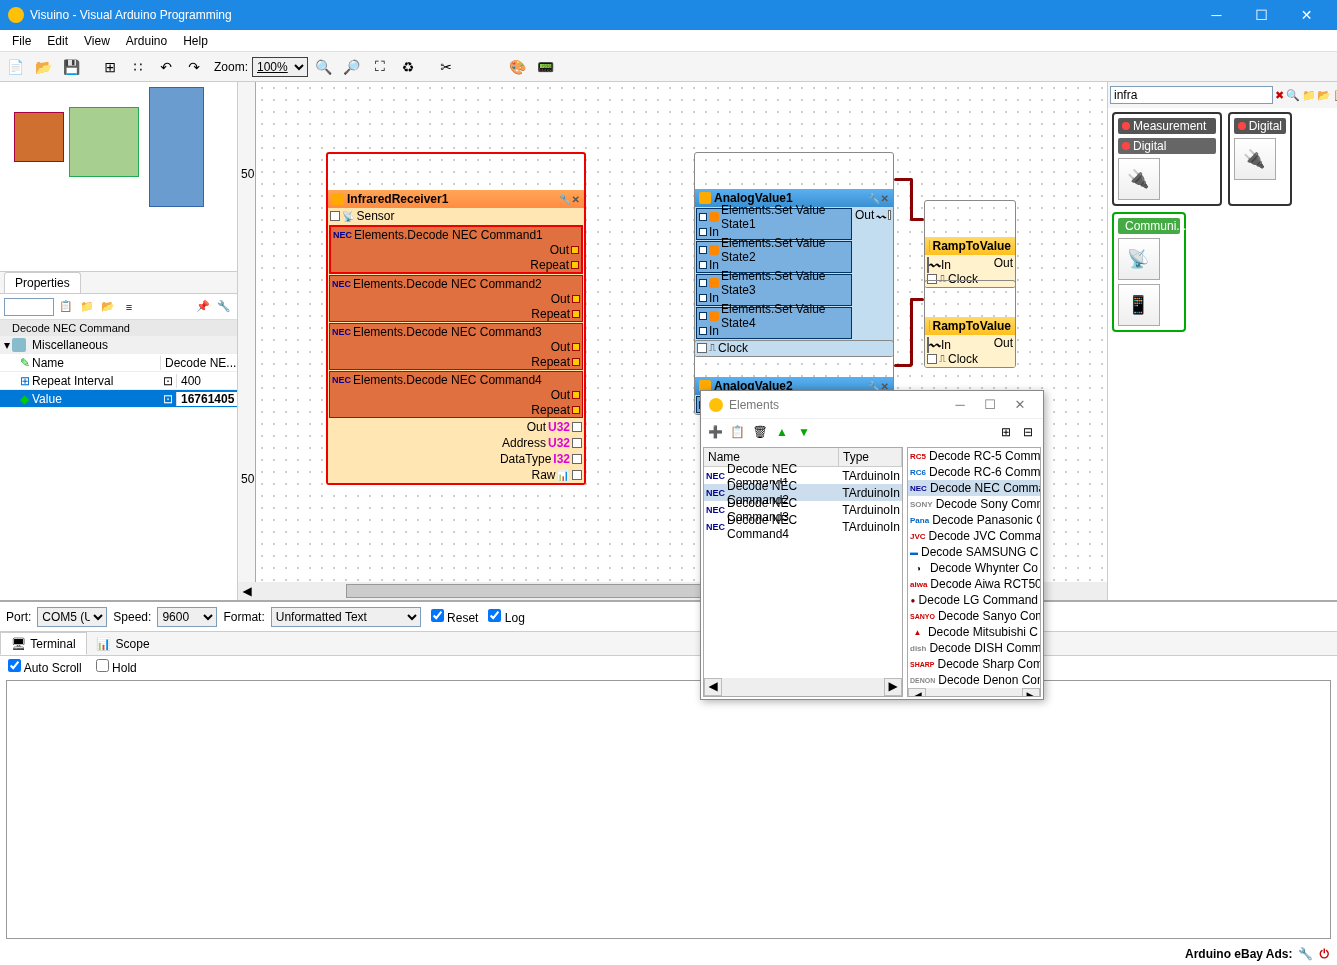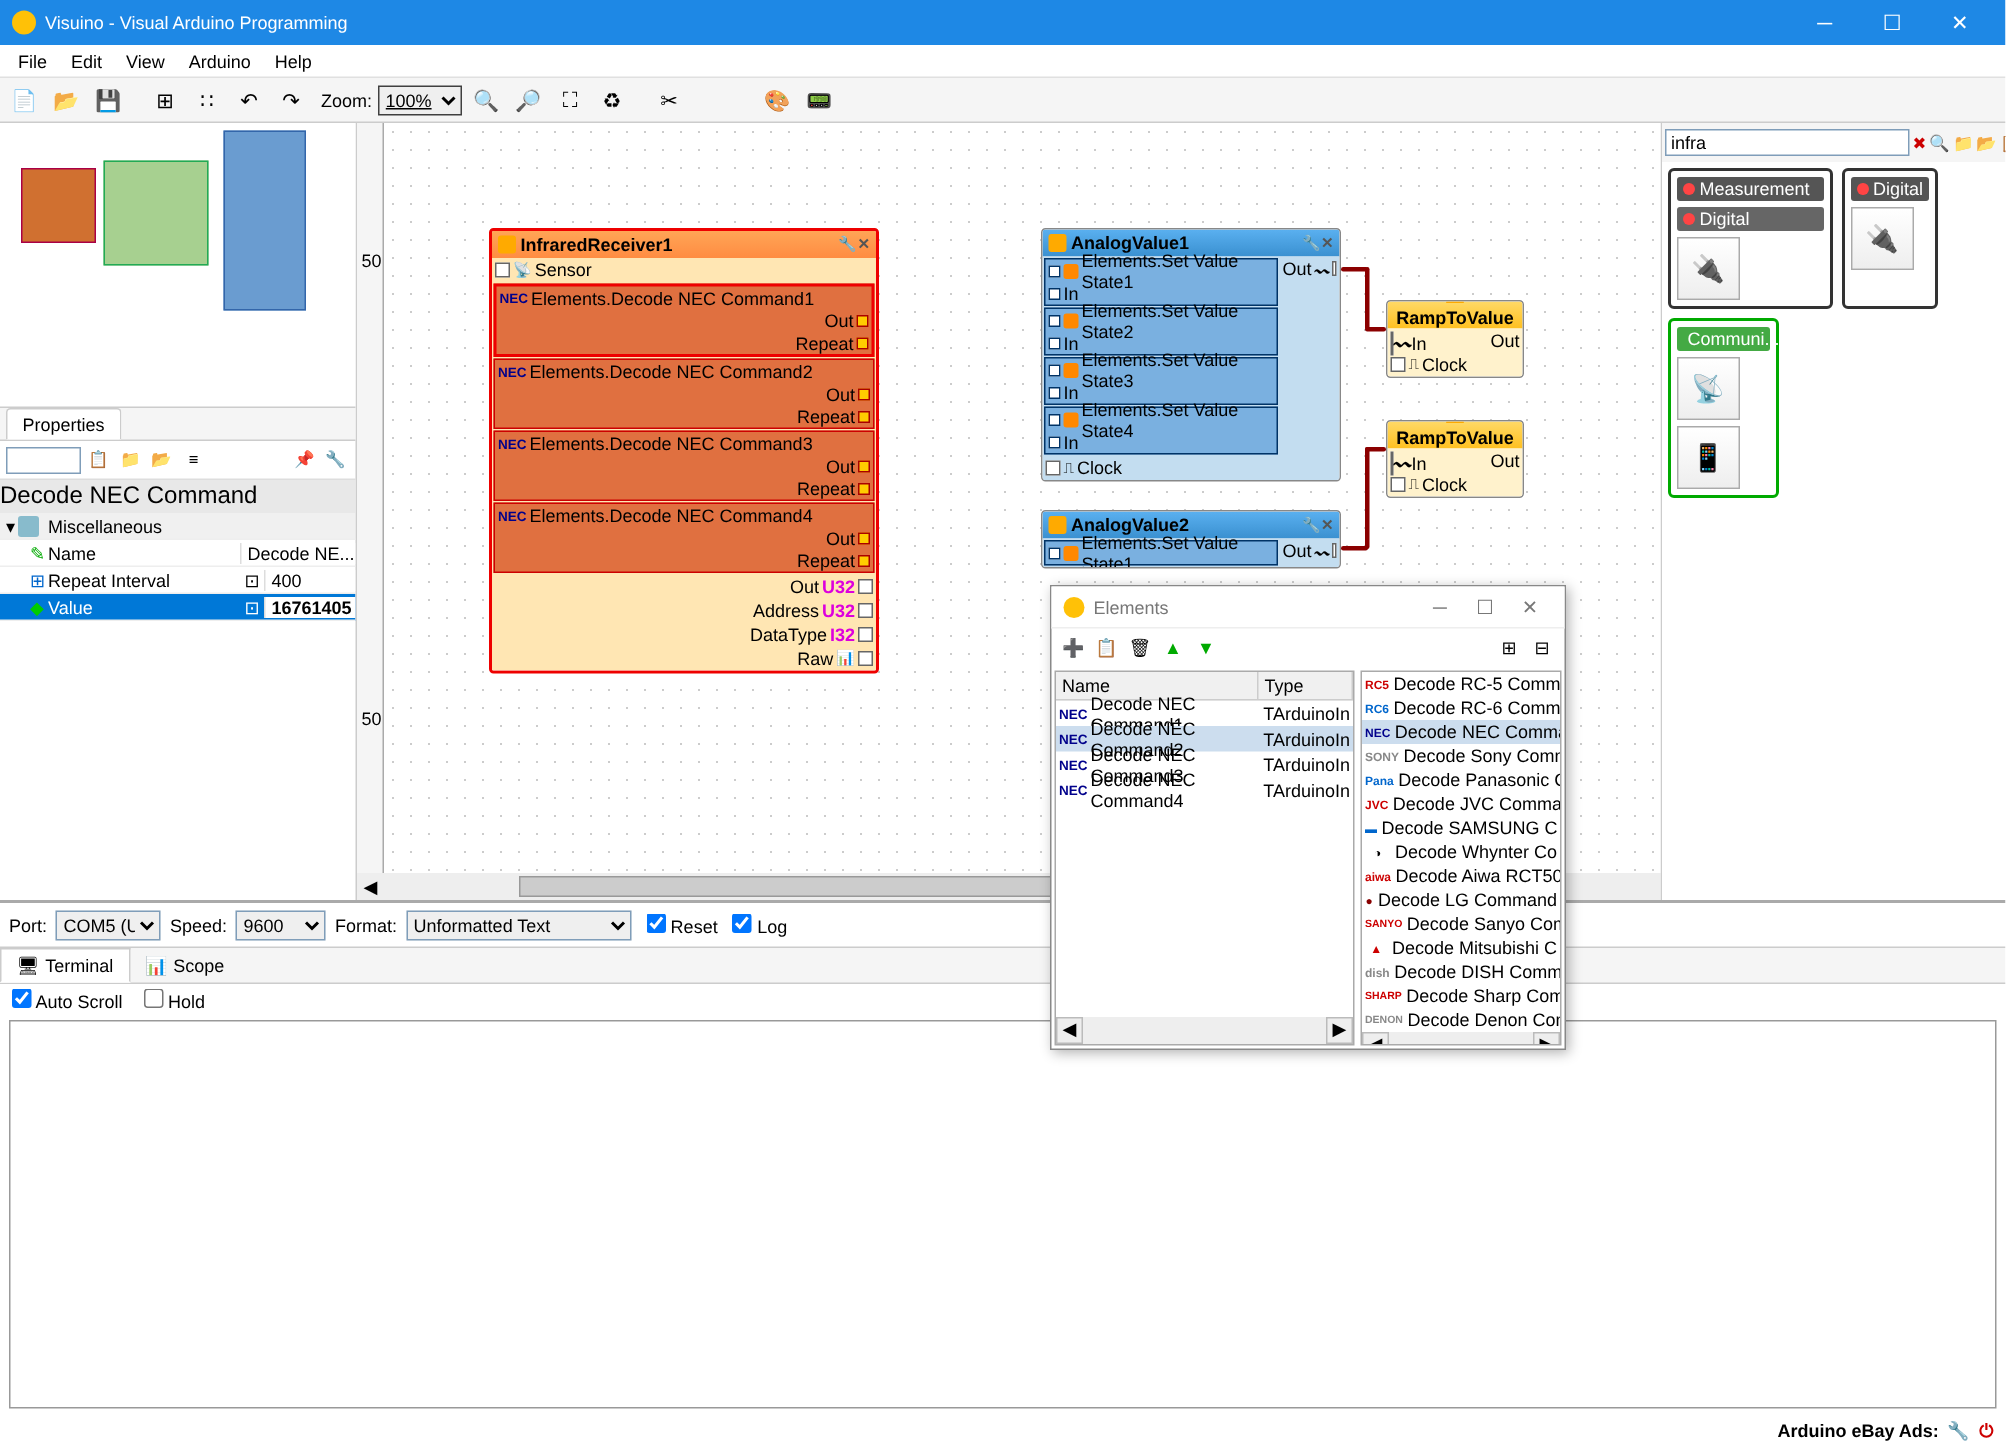--- a/index.html
+++ b/index.html
@@ -31,21 +31,21 @@
 .mm-box1 { position:absolute; left:0; top:0; width:50px; height:50px; background:#d07030; border:1px solid #a04; }
 .mm-box2 { position:absolute; left:55px; top:-5px; width:70px; height:70px; background:#a7d090; border:1px solid #2a5;}
 .mm-box3 { position:absolute; left:135px; top:-25px; width:55px; height:120px; background:#6a9cd0; border:1px solid #36a;}
 
 .prop-panel { flex: 1; display: flex; flex-direction: column; }
 .prop-tab { height: 22px; display: flex; border-bottom: 1px solid #ccc; background: #f5f5f5; }
 .prop-tab .tab { padding: 3px 10px; background: #fff; border: 1px solid #ccc; border-bottom: none; border-radius: 3px 3px 0 0; margin-left: 4px; cursor: pointer;}
 .prop-toolbar { height: 26px; display: flex; align-items: center; padding: 2px 4px; gap: 3px; border-bottom: 1px solid #ddd; }
 .prop-toolbar input { width: 50px; height: 18px; border: 1px solid #7f9db9; }
 .prop-toolbar .ptb { width: 18px; height: 18px; display:inline-flex; align-items:center; justify-content:center; cursor:pointer; font-size:11px;}
-.prop-title { padding: 2px 0; background: #e8e8e8; font-size: 16px; }
+.prop-title { padding: 2px 12px; background: #e8e8e8; font-size: 11px; }
 .prop-tree { flex: 1; overflow: auto; }
 .prop-row { display: flex; height: 18px; align-items: center; border-bottom: 1px solid #eee; }
 .prop-row.group { background: #f0f0f0; }
 .prop-row.selected { background: #0078d7; color: #fff; }
 .prop-row .tree-indent { width: 30px; display: flex; align-items: center; padding-left: 4px; gap:2px;}
 .prop-row .tree-icon { width: 14px; height:14px; display:inline-block; background:#8bc; border-radius:2px;}
 .prop-row .pname { width: 130px; padding-left: 2px; }
 .prop-row .pval { flex: 1; padding-left: 4px; background:#fff; color:#000; border-left:1px solid #ddd;}
 .prop-row.selected .pval { background:#fff; color:#000; }
 .prop-row .pextra { width:16px; text-align:center; }
@@ -57,26 +57,26 @@
 .canvas-wrap { flex: 1; display: flex; position: relative; }
 .ruler-v { width: 18px; background: #f5f5f5; border-right: 1px solid #aaa; position: relative; font-size:10px;}
 .ruler-v span { position:absolute; left:3px; }
 .canvas { flex: 1; background: #fff; position: relative; overflow: hidden; background-image: radial-gradient(#ccc 1px, transparent 1px); background-size: 12px 12px; }
 .canvas-scroll-h { height:18px; background:#eee; display:flex; align-items:center;}
 .canvas-scroll-h .thumb { margin-left:90px; width:460px; height:14px; background:#ccc; border:1px solid #999;}
 
 
 .block { position: absolute; border: 1px solid #888; border-radius: 3px; overflow: hidden; }
 .block.selected { border: 2px solid #e00; }
-.block-header { height: 18px; display: flex; align-items: center; padding: 0 4px; color: #000; font-weight: bold; gap:3px;}
+.block-header { height: 18px; display: flex; align-items: center; padding: 0 4px; color: #000; font-weight: bold; gap:3px;margin-top:36px;}
 .block-header .hdr-icon { width:12px; height:12px; display:inline-block; background:#fa0; border-radius:2px;}
 .block-header .hdr-tools { margin-left:auto; font-size:10px; color:#555;}
 .block.orange .block-header { background: linear-gradient(#ffa556,#ff8c42); }
 .block.blue .block-header { background: linear-gradient(#5ab0f0,#3a90d0); }
-.block.yellow .block-header { background: linear-gradient(#ffd966,#ffc020); flex-direction: column; }
+.block.yellow .block-header { background: linear-gradient(#ffd966,#ffc020); }
 .block-body { background: #ffe6b3; }
 .block.blue .block-body { background: #c3ddf0; }
 .block.yellow .block-body { background: #fff2cc; }
 .block-row { height: 16px; display: flex; align-items: center; font-size: 10px; padding: 0 2px; }
 .block-row .port { width:10px; height:10px; background:#fff; border:1px solid #666;}
 .block-row.right { justify-content: flex-end; gap:2px;}
 .block-row.left { justify-content: flex-start; gap:2px;}
 .sub-block { margin: 1px; border:1px solid #c00; background:#e07040;}
 .sub-block.sel { border:2px solid #e00; }
 .sub-row { height:15px; display:flex; align-items:center; color:#fff; font-size:10px; padding:0 2px; gap:2px;}

